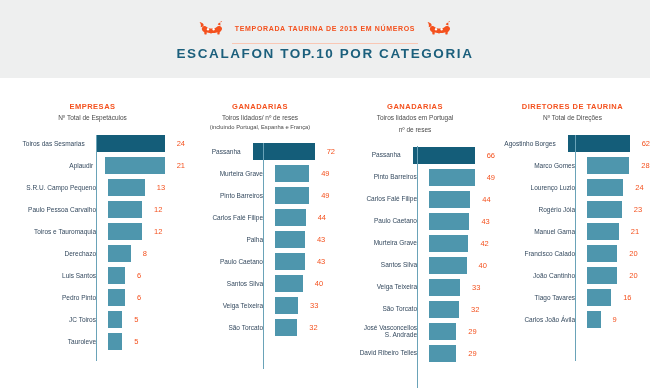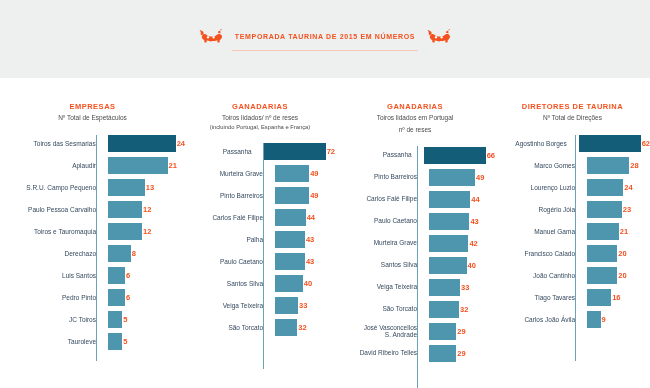--- a/index.html
+++ b/index.html
@@ -124,22 +124,22 @@
   .bar {
     height: 17px;
     background: #4e96ad;
   }
   .bar.top {
     background: #145d79;
   }
   .bar-val {
     color: #f4511e;
     font-size: 7.5px;
-    font-weight: bold;
-    padding-left: 1px;
+    font-weight: normal;
+    padding-left: 12px;
   }
 </style>
 </head>
 <body>
 
 <div id="top-band"></div>
 
 <div id="header-block">
   <div class="kicker-row">
     <span class="bull-icon">
@@ -158,20 +158,21 @@
         <path fill="#f4511e" d="M4.5 3.2c-1.1-1.4-2.6-2.2-3.9-2.3 .9 1.1 1.3 2.3 1.3 3.4 0 .7-.2 1.4-.1 2 .9-.3 1.9-.7 2.7-1.1z"></path>
         <path fill="#f4511e" d="M23 3c-1.3.1-2.8.9-3.9 2.3 .8.4 1.8.8 2.7 1.1 .1-.6-.1-1.3-.1-2 0-1.1.4-2.3 1.3-3.4z" transform="translate(-0.4,-1.9)"></path>
         <path fill="#f4511e" d="M6 5.1c-1.2 0-2.2.5-2.8 1.3-.4.6-.5 1.4-.3 2.1 .3 1.1 1.1 2 2.1 2.5 .2.1.3.3.3.5l.1 1.5c0 .3.2.5.5.5h1.3c.3 0 .5-.2.5-.5l-.1-1.1c0-.3.2-.5.5-.4 1.5.4 3.1.6 4.8.6 1.8 0 3.5-.2 5-.7 .3-.1.5.1.5.4l-.1 1.2c0 .3.2.5.5.5h1.3c.3 0 .5-.2.5-.5l.1-1.6c0-.2.1-.4.3-.5 1.1-.6 1.8-1.6 2-2.8 .1-.7-.1-1.4-.5-1.9-.6-.7-1.6-1.1-2.6-1.1-.9 0-1.6.3-2.2.8-1.2 1-3 1.6-5 1.6s-3.8-.6-5-1.6c-.6-.5-1.3-.8-2.2-.8z"></path>
         <ellipse fill="#ffffff" cx="9" cy="8.2" rx="1.1" ry="1.3"></ellipse>
         <ellipse fill="#ffffff" cx="14.6" cy="8.2" rx="1.1" ry="1.3"></ellipse>
         <path fill="#f4511e" d="M10.4 11.8c.4.5 1 .8 1.6.8s1.2-.3 1.6-.8c-.5.2-1 .3-1.6.3s-1.1-.1-1.6-.3z"></path>
       </svg>
     </span>
   </div>
   <div class="rule"></div>
+  <div class="main-title">ESCALAFON TOP.10 POR CATEGORIA</div>
 </div>
 
 <div id="charts">
     <div class="col" style="width: 185px;">
       <div class="col-head">
         <div class="col-title">EMPRESAS</div>
         <div class="col-sub">Nº Total de Espetáculos</div>
       </div>
       <div class="bars">
         <div class="axis" style="left: 96px; top: 2px; height: 226px;"></div>

